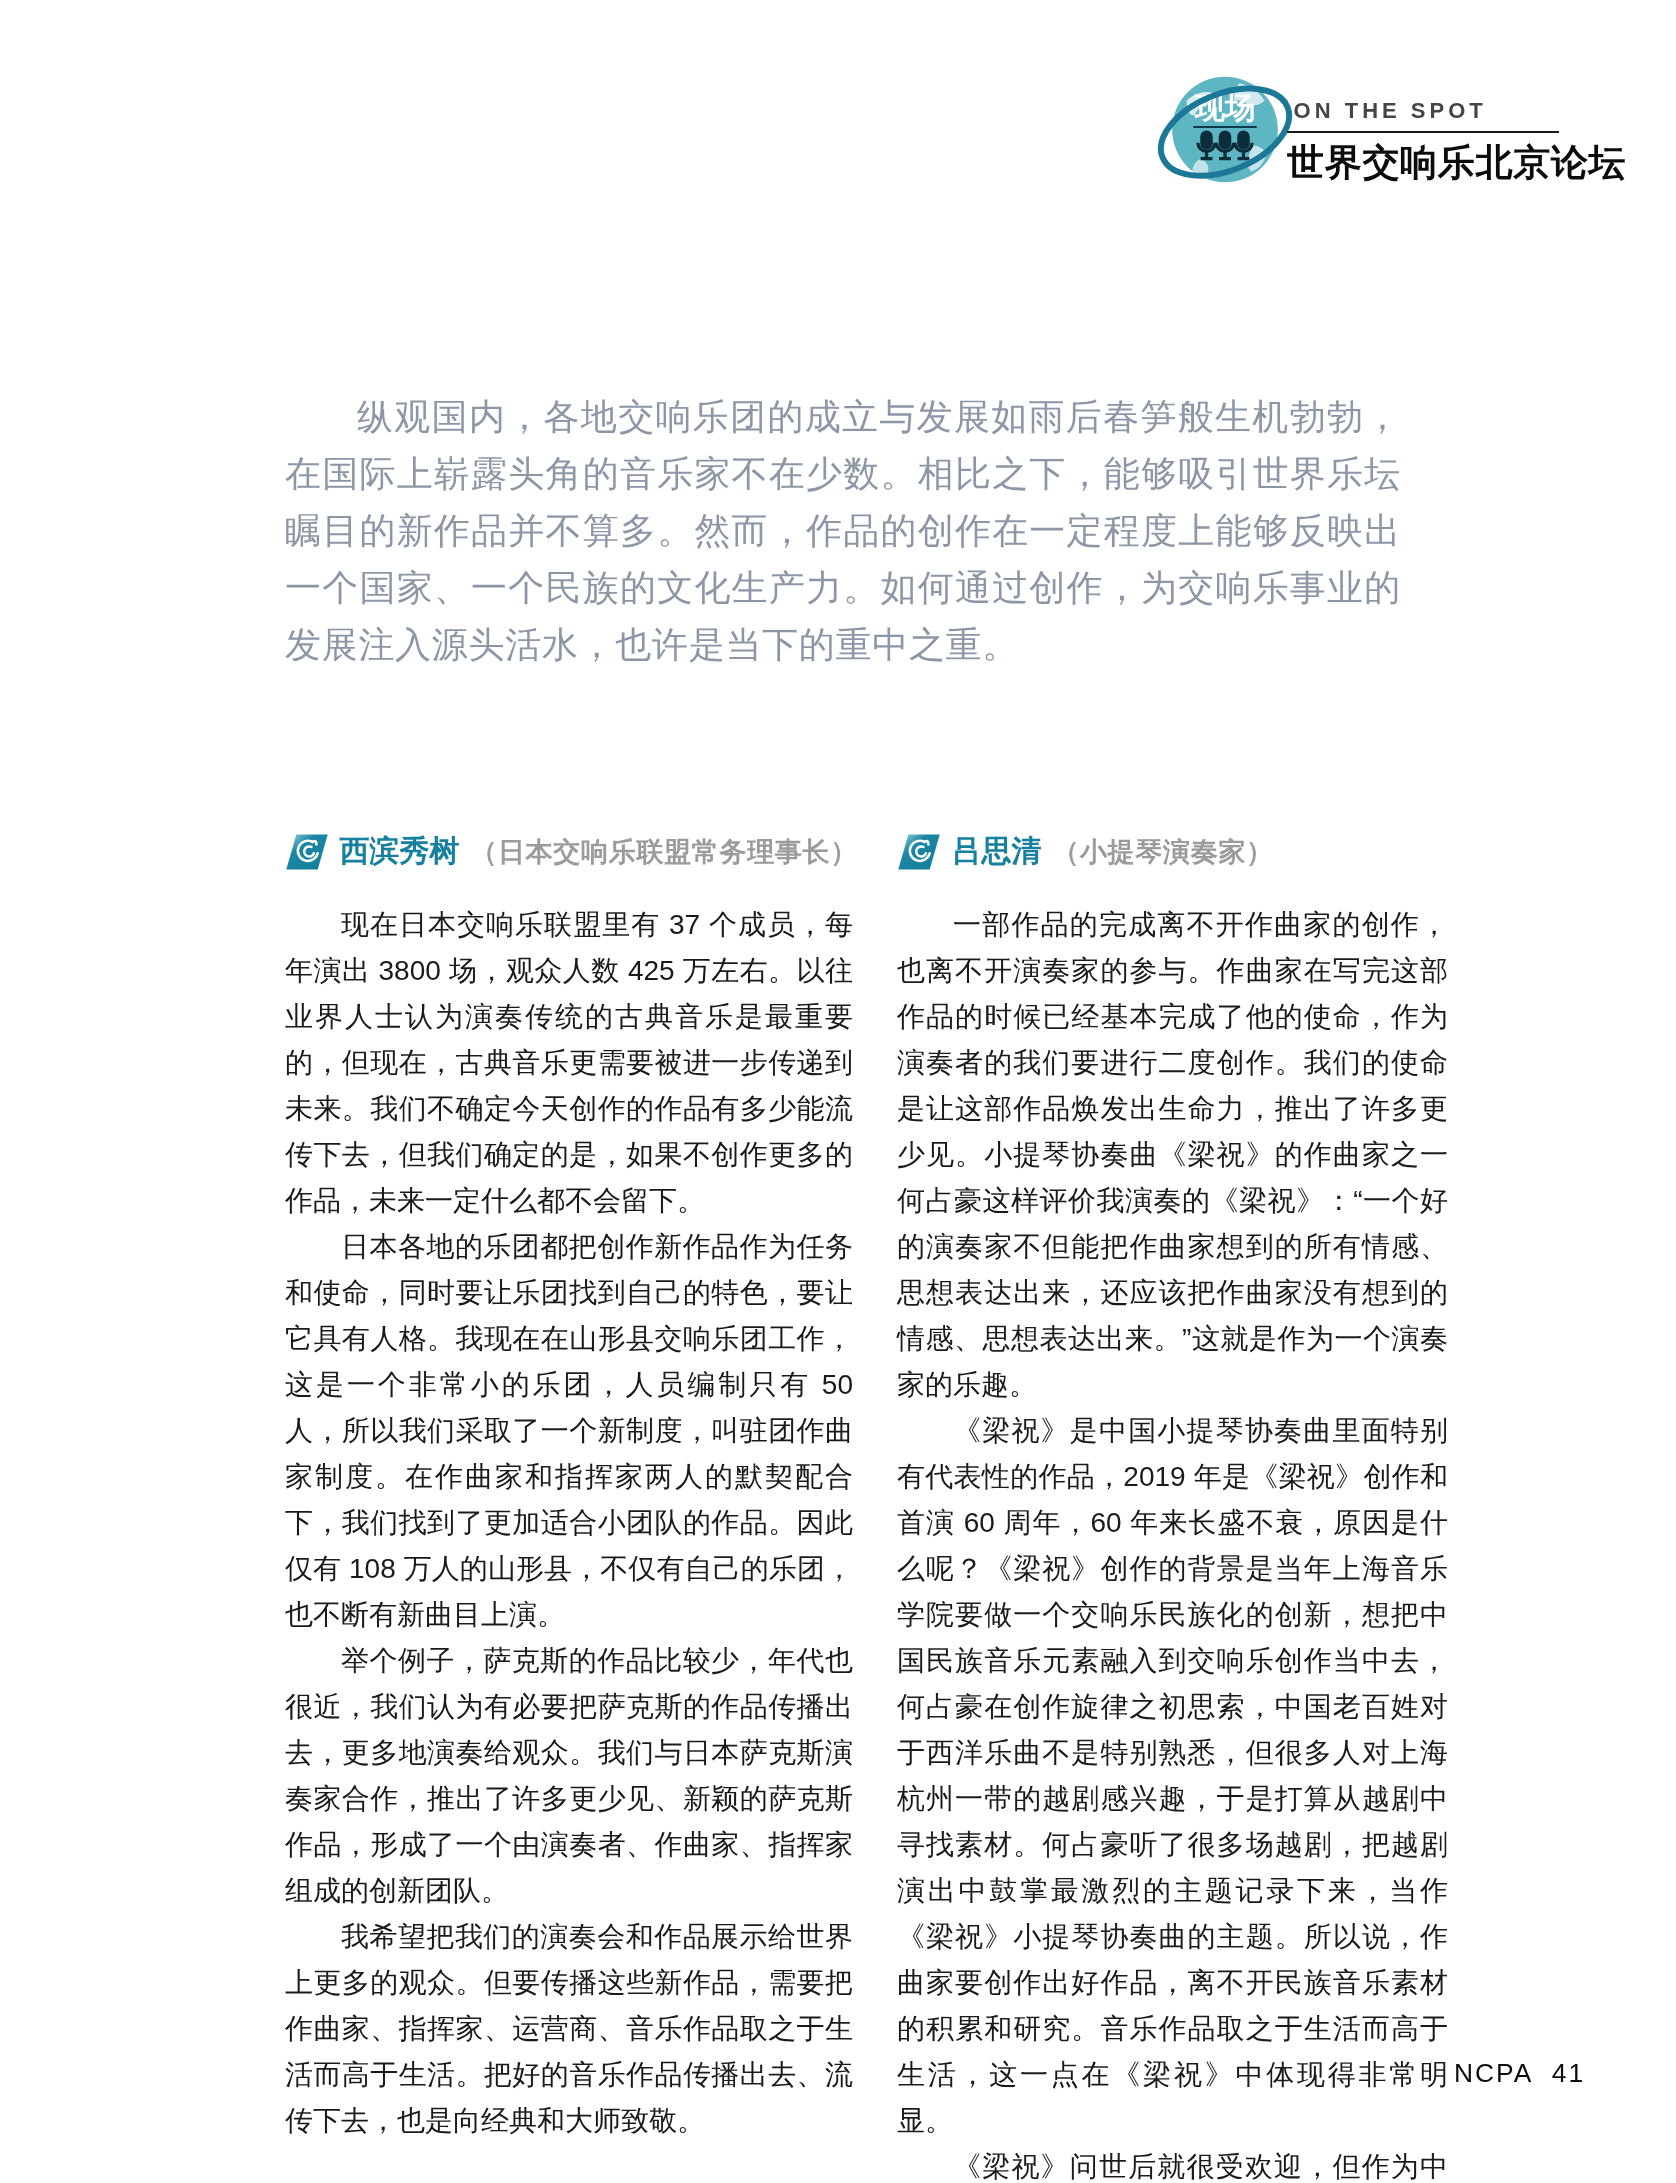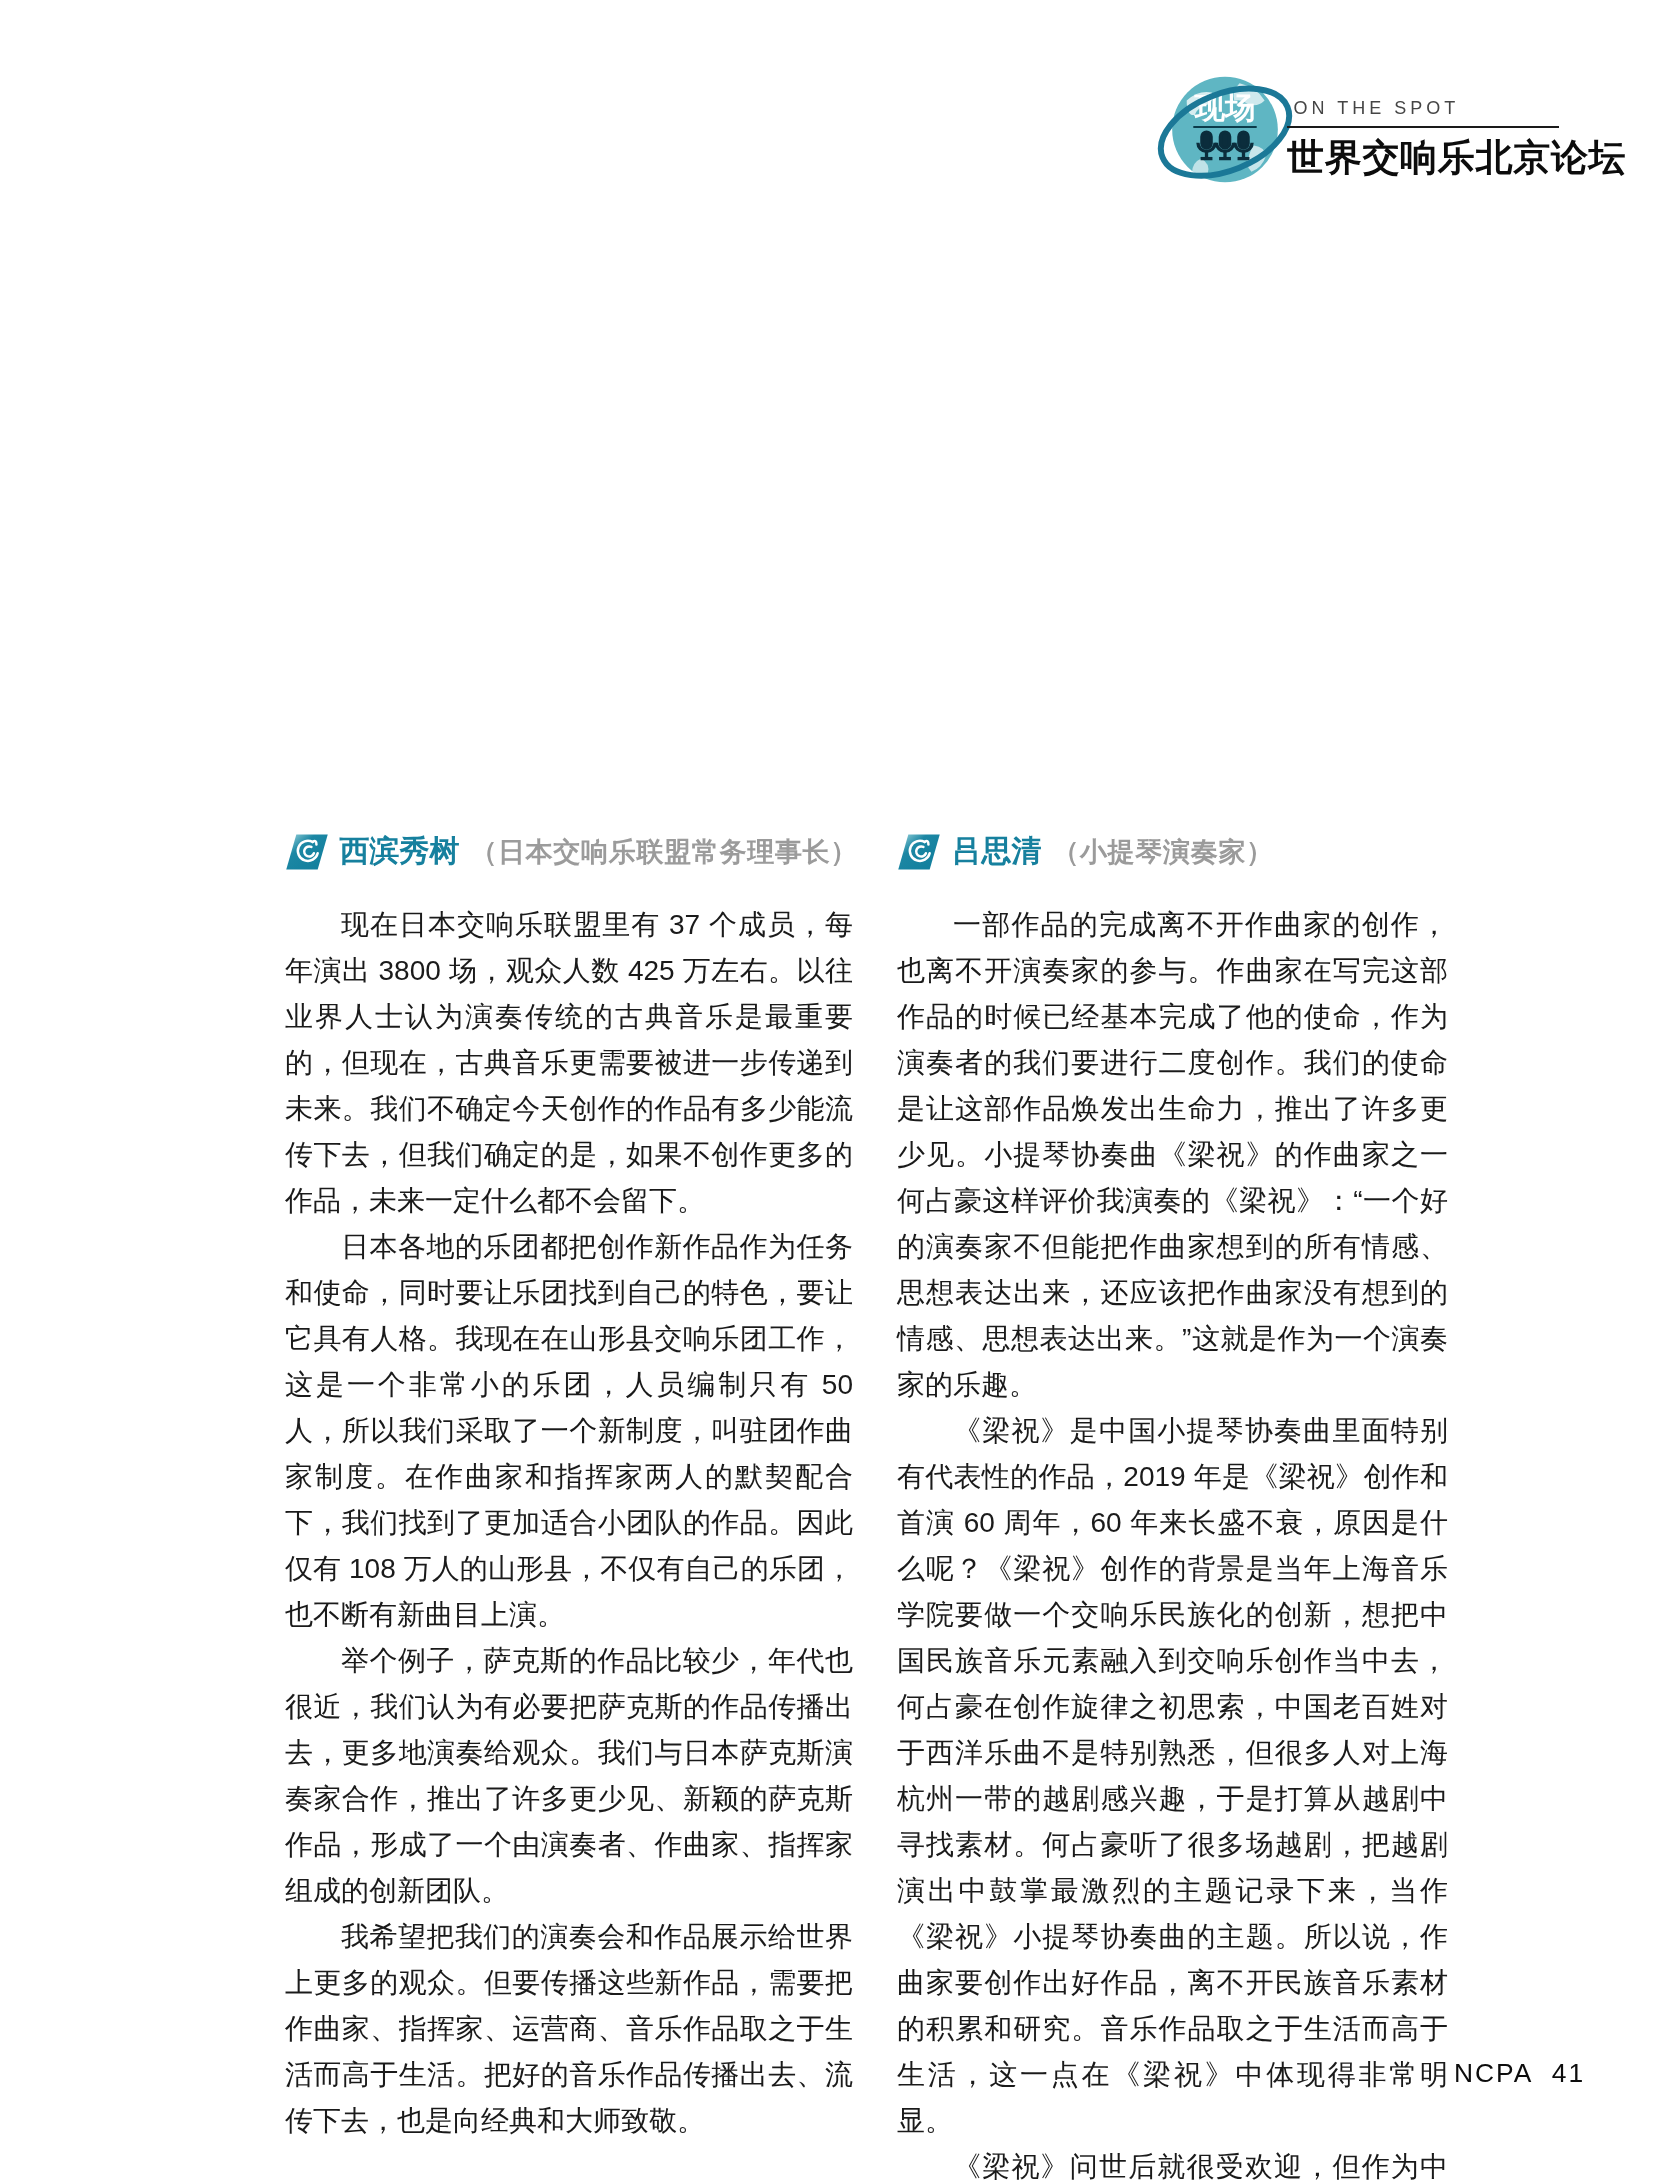--- a/index.html
+++ b/index.html
@@ -9,22 +9,22 @@
     background:#ffffff;
     overflow:hidden;
     font-family:"Liberation Sans","DejaVu Sans",sans-serif;
     color:#1a1a1a;
   }
   
   .hdr{position:absolute;top:66px;left:1155px;width:436px;height:139px;}
   .hdr-logo{position:absolute;left:0;top:0;width:140px;height:135px;}
   .hdr-text{position:absolute;left:132px;top:32px;width:290px;}
   .hdr-sub{
-    font-size:18px;color:#454545;letter-spacing:4px;
-    font-weight:400;padding-left:6.6px;
+    font-size:22px;color:#454545;letter-spacing:4px;
+    font-weight:700;padding-left:6.6px;
   }
   .hdr-rule{margin-top:6.6px;width:272px;height:0;border-top:2px solid #1a1a1a;}
   .hdr-title{
     margin-top:5.3px;font-size:37px;font-weight:bold;color:#0c0c0c;
     letter-spacing:0.7px;white-space:nowrap;
   }
   
   .intro{
     position:absolute;left:285px;top:388px;width:1116px;
     font-size:36px;line-height:57px;color:#8d96a6;
@@ -100,20 +100,21 @@
         </g>
       </svg>
     </div>
     <div class="hdr-text">
       <div class="hdr-sub">ON THE SPOT</div>
       <div class="hdr-rule"></div>
       <div class="hdr-title">世界交响乐北京论坛</div>
     </div>
   </div>
 
+  <section class="intro">纵观国内，各地交响乐团的成立与发展如雨后春笋般生机勃勃，在国际上崭露头角的音乐家不在少数。相比之下，能够吸引世界乐坛瞩目的新作品并不算多。然而，作品的创作在一定程度上能够反映出一个国家、一个民族的文化生产力。如何通过创作，为交响乐事业的发展注入源头活水，也许是当下的重中之重。</section>
 
   <main class="cols">
 
     <article class="col">
       <div class="col-head">
         <span class="badge">
           <svg width="44" height="38" viewBox="0 0 70 60">
             <defs>
               <linearGradient id="bg1" x1="0" y1="0" x2="1" y2="1">
                 <stop offset="0" stop-color="#a6dbe1"></stop>

